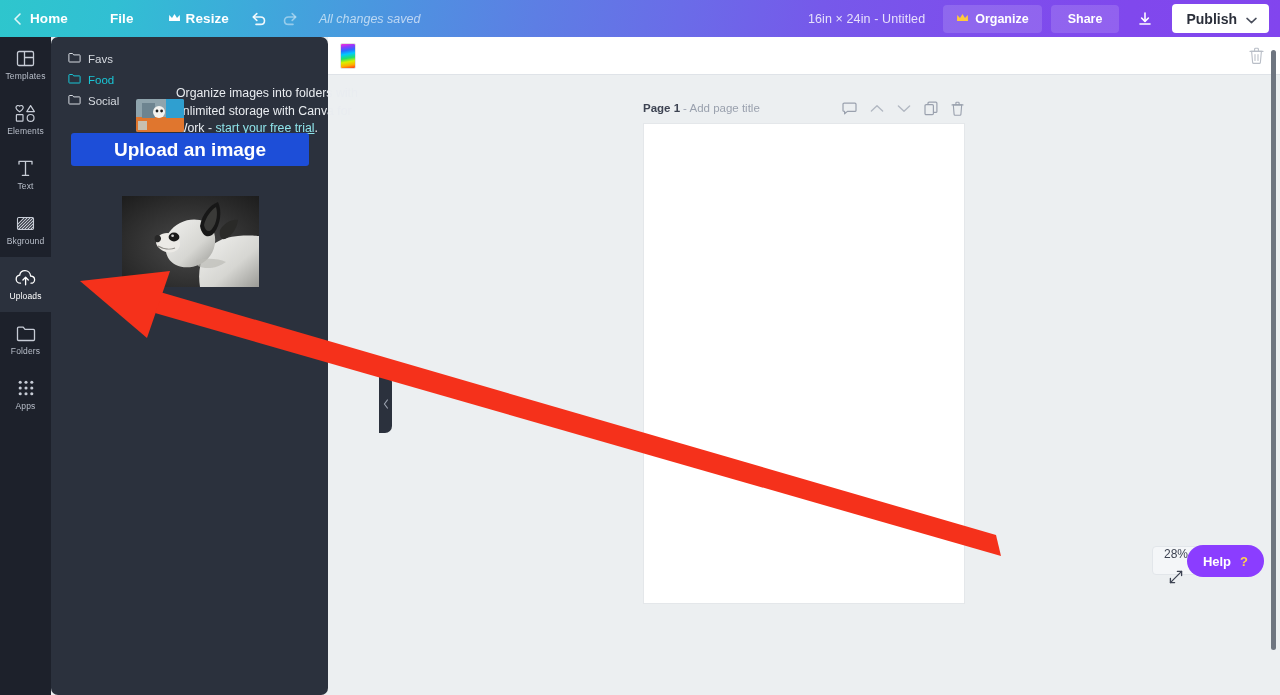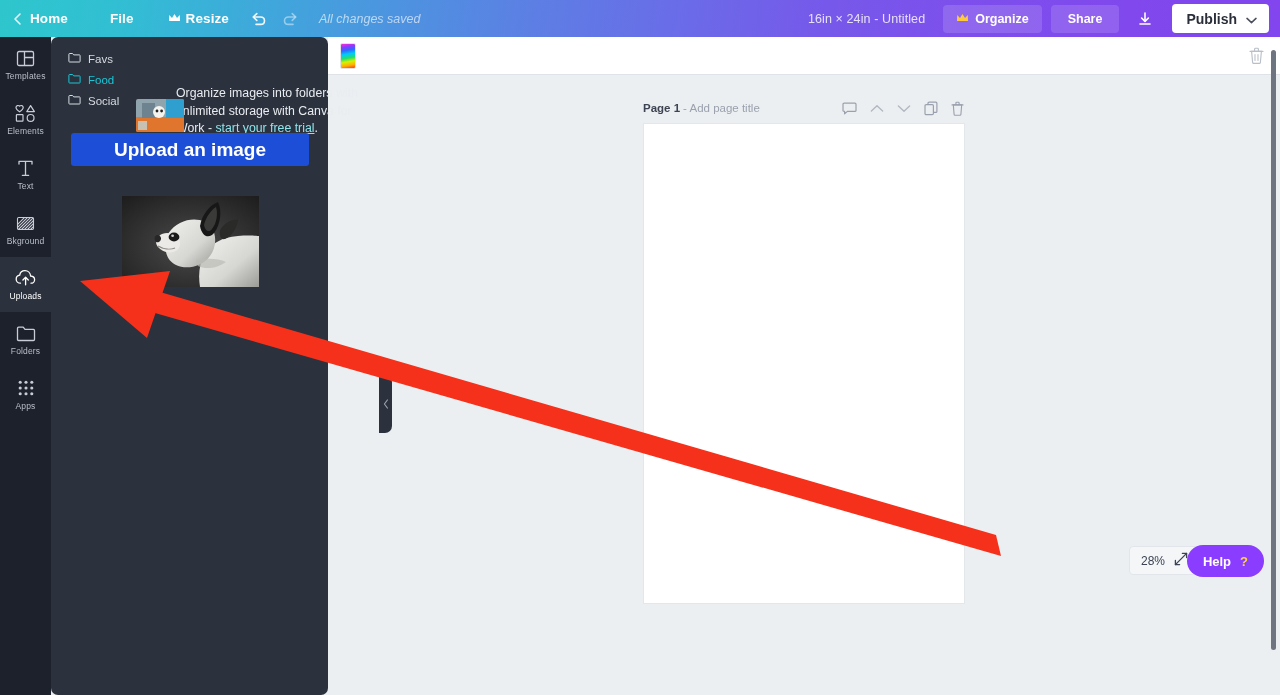--- a/index.html
+++ b/index.html
@@ -155,21 +155,21 @@
     position: absolute; top: 605px; left: 315px; width: 322px; height: 31px;
     background: #f2f4f6; border: 1px solid #dde1e6; border-radius: 2px;
     display: flex; align-items: center; justify-content: center;
     font-size: 12.5px; color: #3d4352;
   }
 
   .zoom-ctl {
     position: absolute; right: 80px; bottom: 16px; height: 29px;
     background: #f4f6f8; border: 1px solid #e2e6ea; border-radius: 4px;
     display: flex; align-items: center; gap: 9px; padding: 0 11px;
-    font-size: 12px; color: #3d4352;
+    font-size: 12px; color: #3d4352; flex-direction: column;
   }
   .help-btn {
     position: absolute; right: 16px; bottom: 14px;
     height: 32px; padding: 0 16px; border-radius: 17px;
     background: #8b3dff; color: #ffffff; font-size: 13px; font-weight: bold;
     display: flex; align-items: center; gap: 9px;
   }
   .help-q { color: #ffd24d; font-weight: bold; }
 
   .vscroll {

